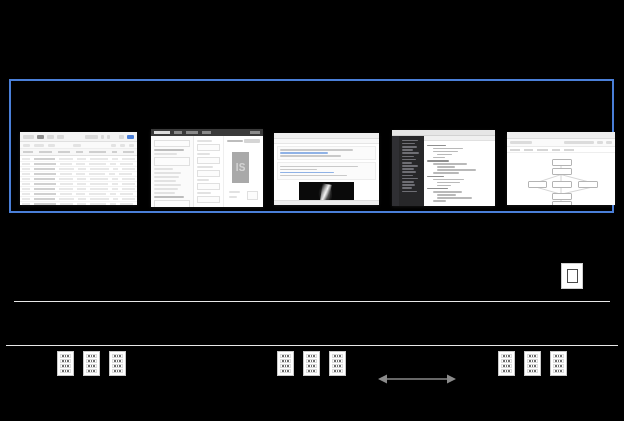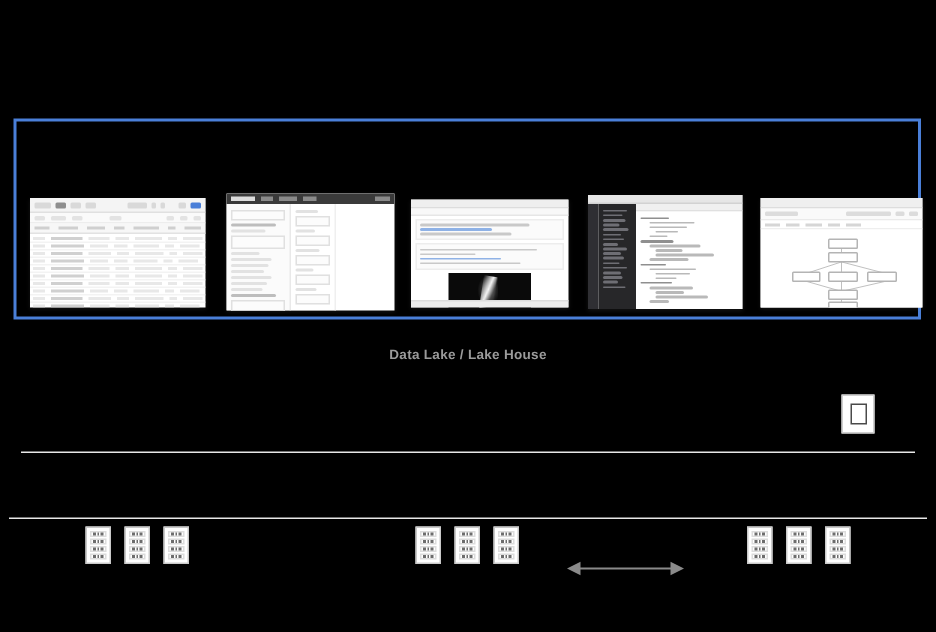--- a/index.html
+++ b/index.html
@@ -303,20 +303,28 @@
           <div class="ln" style="width:60%"></div>
           <div class="box" style="height:5px"></div>
           <div class="ln" style="width:52%"></div>
           <div class="box" style="height:5px"></div>
           <div class="ln" style="width:64%"></div>
           <div class="box" style="height:5px"></div>
           <div class="ln" style="width:48%"></div>
           <div class="box" style="height:5px"></div>
           <div class="ln" style="width:58%"></div>
           <div class="box" style="height:5px"></div>
+        </div>
+        <div class="main">
+          <div class="ln d" style="width:46%"></div>
+          <div class="btn"></div>
+          <div class="imgph">IS</div>
+          <div class="ln" style="width:30%;position:absolute;left:4px;bottom:12px"></div>
+          <div class="ln" style="width:22%;position:absolute;left:4px;bottom:7px"></div>
+          <div class="box" style="width:24%;position:absolute;right:4px;bottom:5px"></div>
         </div>
       </div>
     </div>
 
     <div class="thumb t3">
       <div class="nbbar"></div>
       <div class="nbbar2"></div>
       <div class="cell">
         <div class="cl" style="width:78%"></div>
         <div class="cl blue" style="width:52%"></div>
@@ -414,21 +422,20 @@
         <div class="node" style="left:19%;top:50%;width:16%"></div>
         <div class="node" style="left:42%;top:50%;width:16%"></div>
         <div class="node" style="left:66%;top:50%;width:16%"></div>
         <div class="node" style="left:42%;top:72%;width:16%"></div>
         <div class="node" style="left:42%;top:88%;width:16%"></div>
       </div>
     </div>
 
   </div>
 
-  <div class="section-title" id="title-lake">Data Lake / Lake House</div>
 
   <div id="chip-icon">
     <div class="inner"></div>
   </div>
 
   <div class="hline" id="hline-1"></div>
   <div class="hline" id="hline-2"></div>
 
   <div class="server-group" id="group-left">
     <div class="server">

